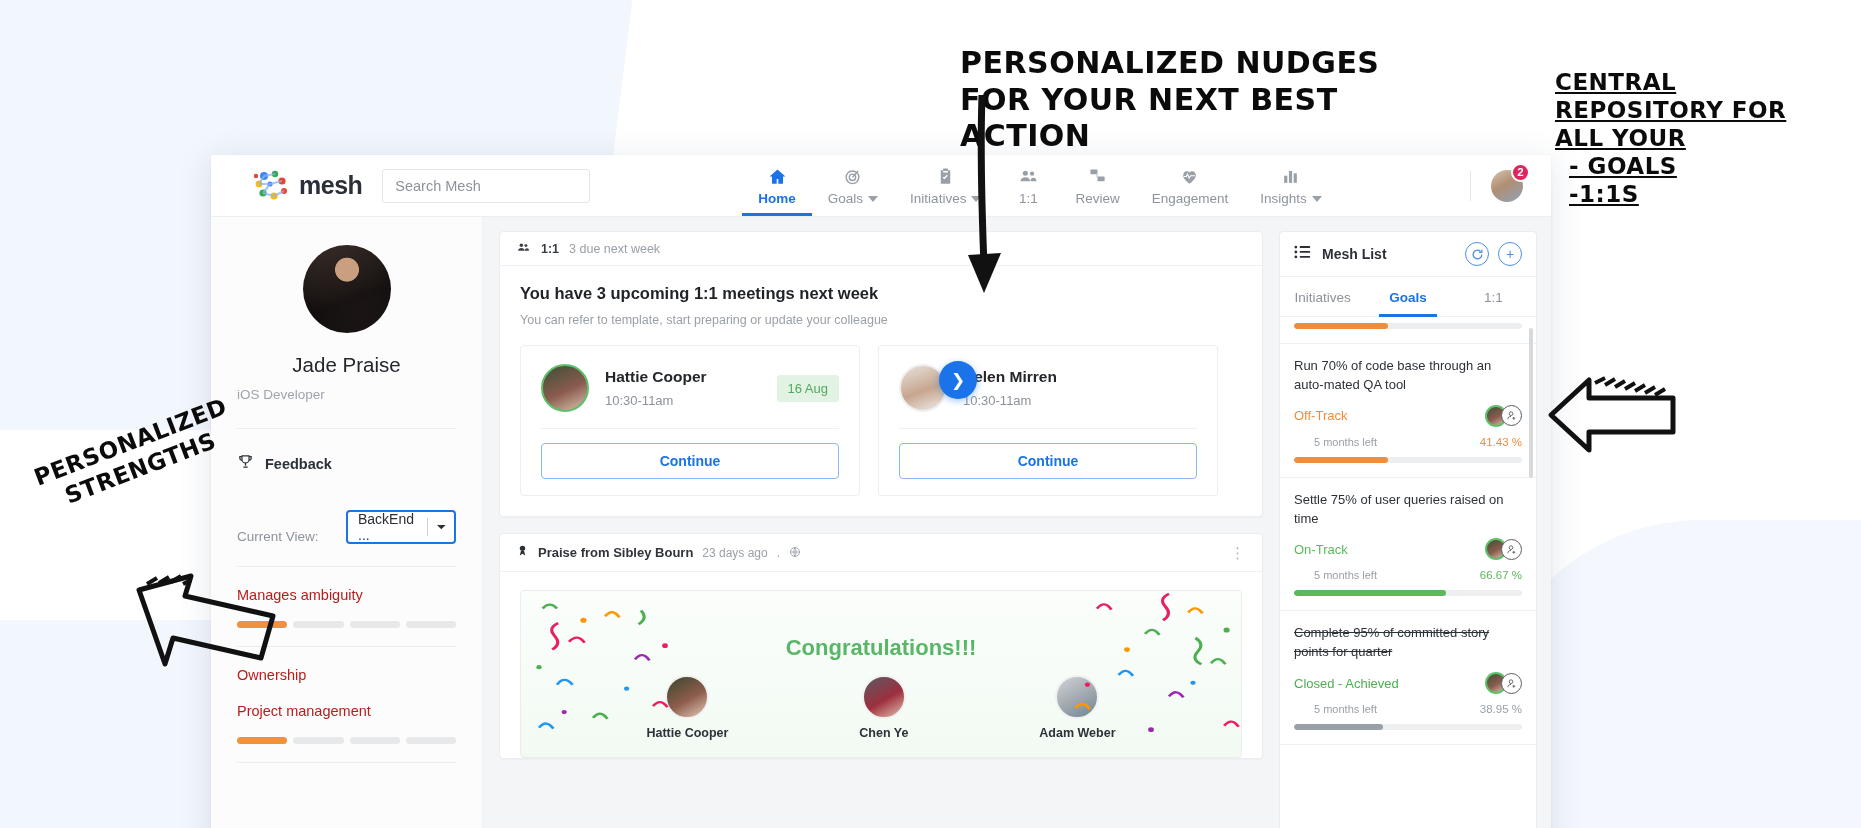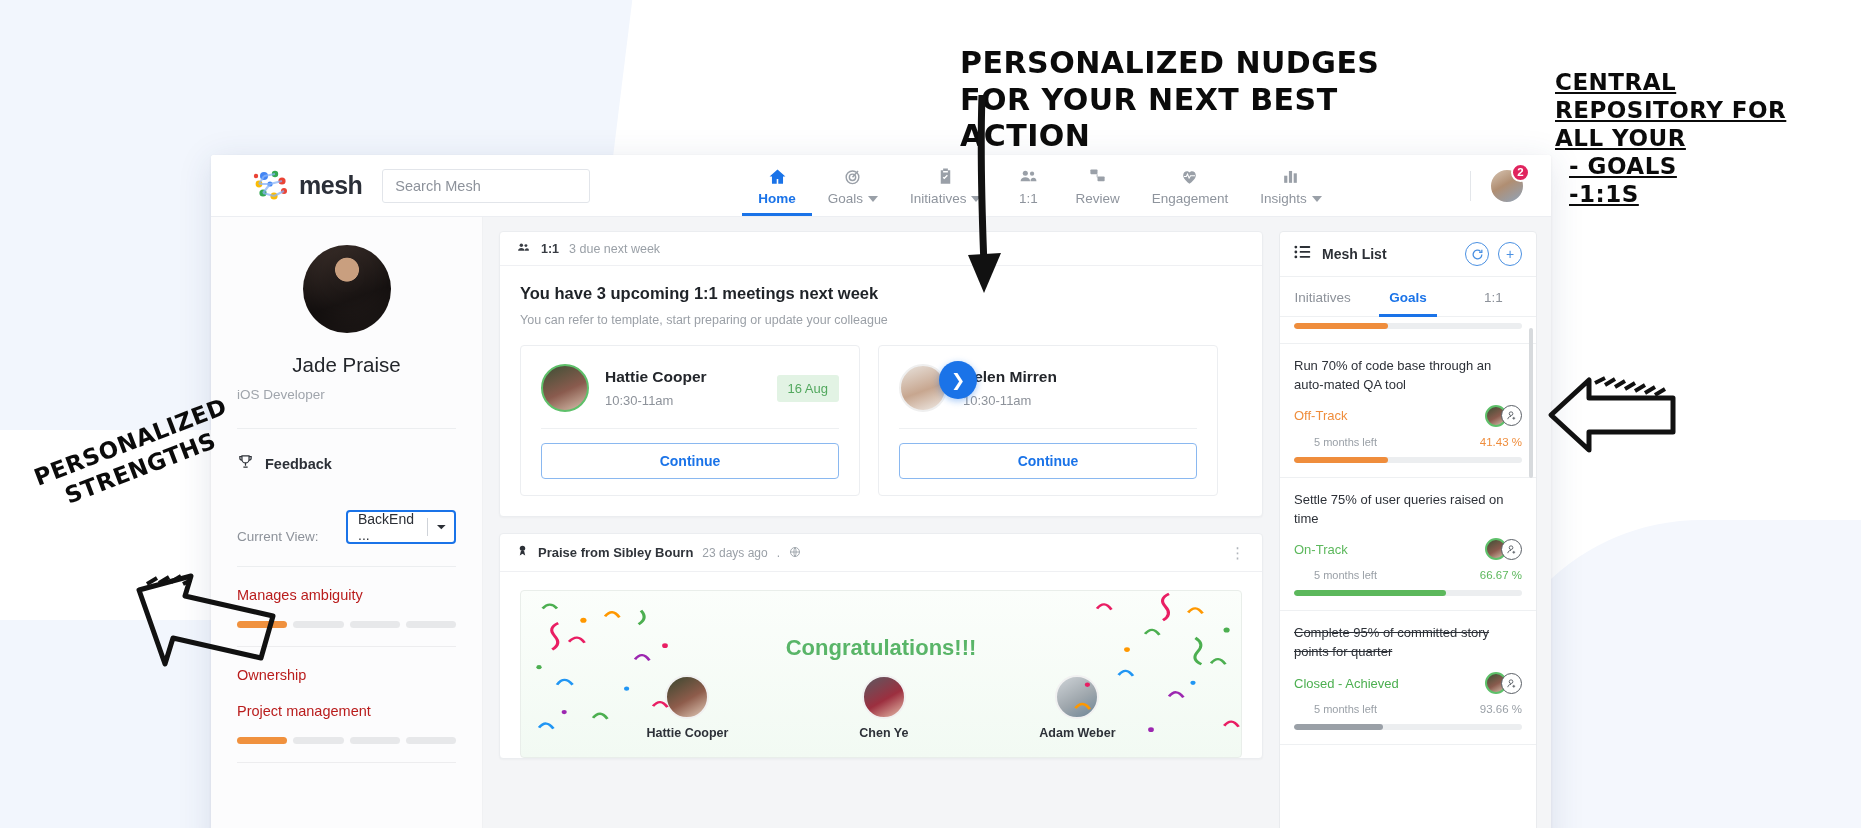--- a/index.html
+++ b/index.html
@@ -650,21 +650,21 @@
                   <svg width="11" height="11" viewBox="0 0 24 24" fill="none" stroke="#5a5f66" stroke-width="2">
                       <circle cx="11" cy="8" r="4"></circle>
                       <path d="M4 20c0-3.6 3-6 7-6"></path>
                       <path d="M17 15v6M14 18h6"></path>
                     </svg>
                 </span>
               </span>
             </div>
             <div class="goal-foot">
               <span class="goal-left-lbl">5 months left</span>
-              <span class="goal-pct pct-grey">93.66 %</span>
+              <span class="goal-pct pct-grey">38.95 %</span>
             </div>
             <div class="pbar">
               <div class="pfill grey" style="width:38.95%"></div>
             </div>
           </div>
 
           <div class="mesh-scroll"></div>
         </div>
       </div>
 

